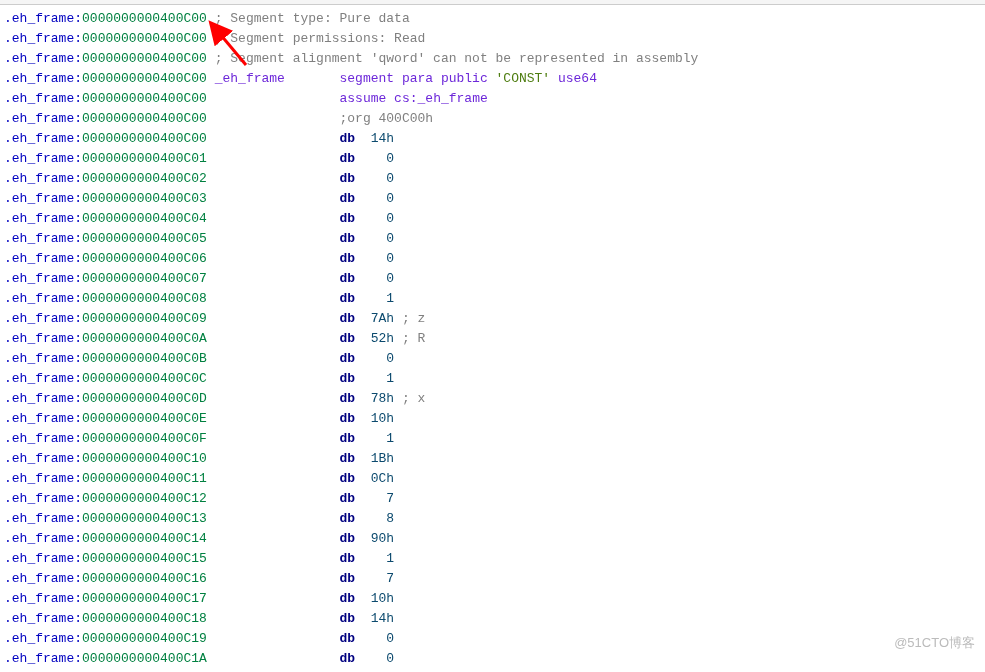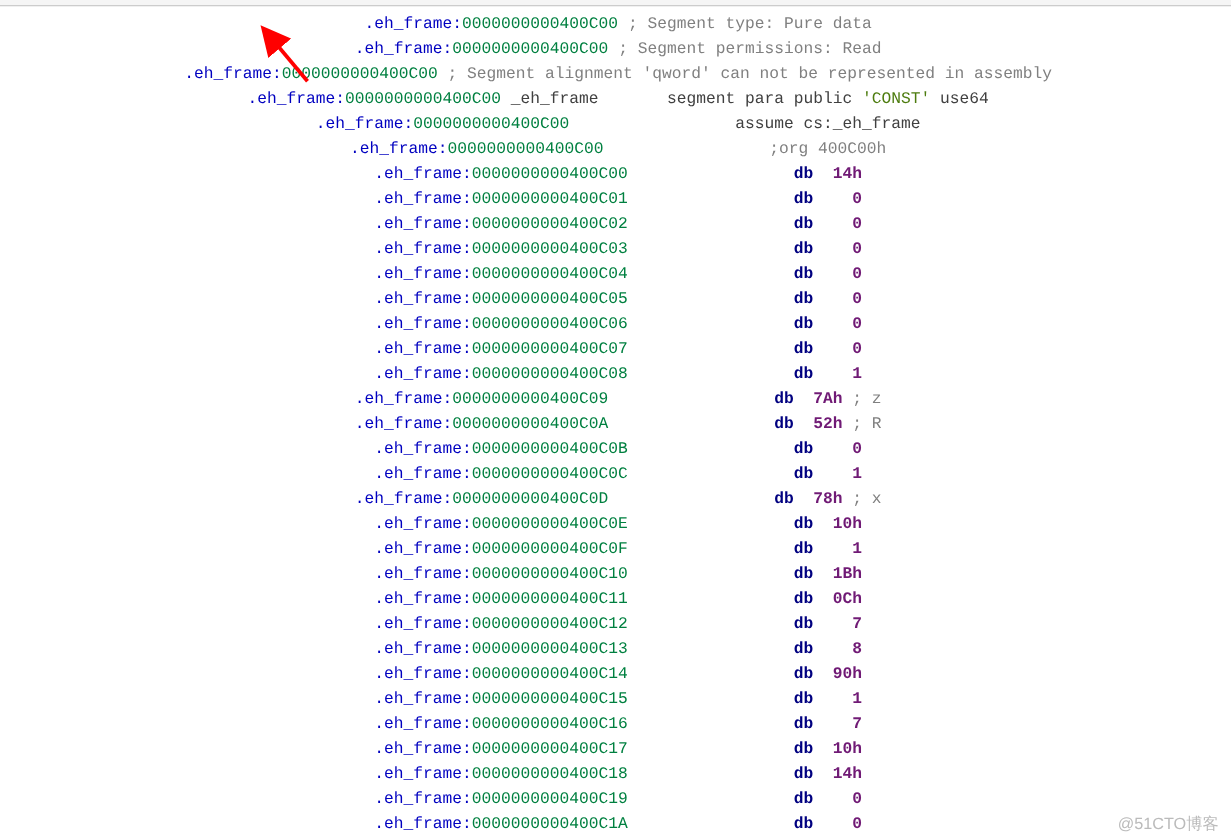--- a/index.html
+++ b/index.html
@@ -21,42 +21,41 @@
     white-space: nowrap;
     font-size: 11px;
     color: #888;
     padding-left: 100px;
   }
   .code-area {
     padding: 4px 0 0 4px;
     line-height: 20px;
     white-space: pre;
     position: relative;
-    text-align: center;
   }
   .line { height: 20px; }
   .seg-name { color: #0000c0; }
   .colon { color: #0000c0; }
   .addr { color: #008040; }
   .comment { color: #808080; }
-  .keyword { color: #404040; }
+  .keyword { color: #6d28d9; }
   .string { color: #4d7c0f; }
-  .number-lit { color: #701a75; font-weight: bold; }
+  .number-lit { color: #0c4a6e; }
   .db { color: #000080; font-weight: bold; }
   .arrow {
     position: absolute;
     top: 10px;
     left: 206px;
     pointer-events: none;
   }
   .arrow svg { overflow: visible; }
   .watermark {
     position: absolute;
     right: 10px;
-    bottom: 4px;
+    bottom: 20px;
     color: #bbbbbb;
     font-size: 13px;
     font-family: Arial, sans-serif;
   }
 </style>
 </head>
 <body>
 
 <div class="tabs"></div>
 

